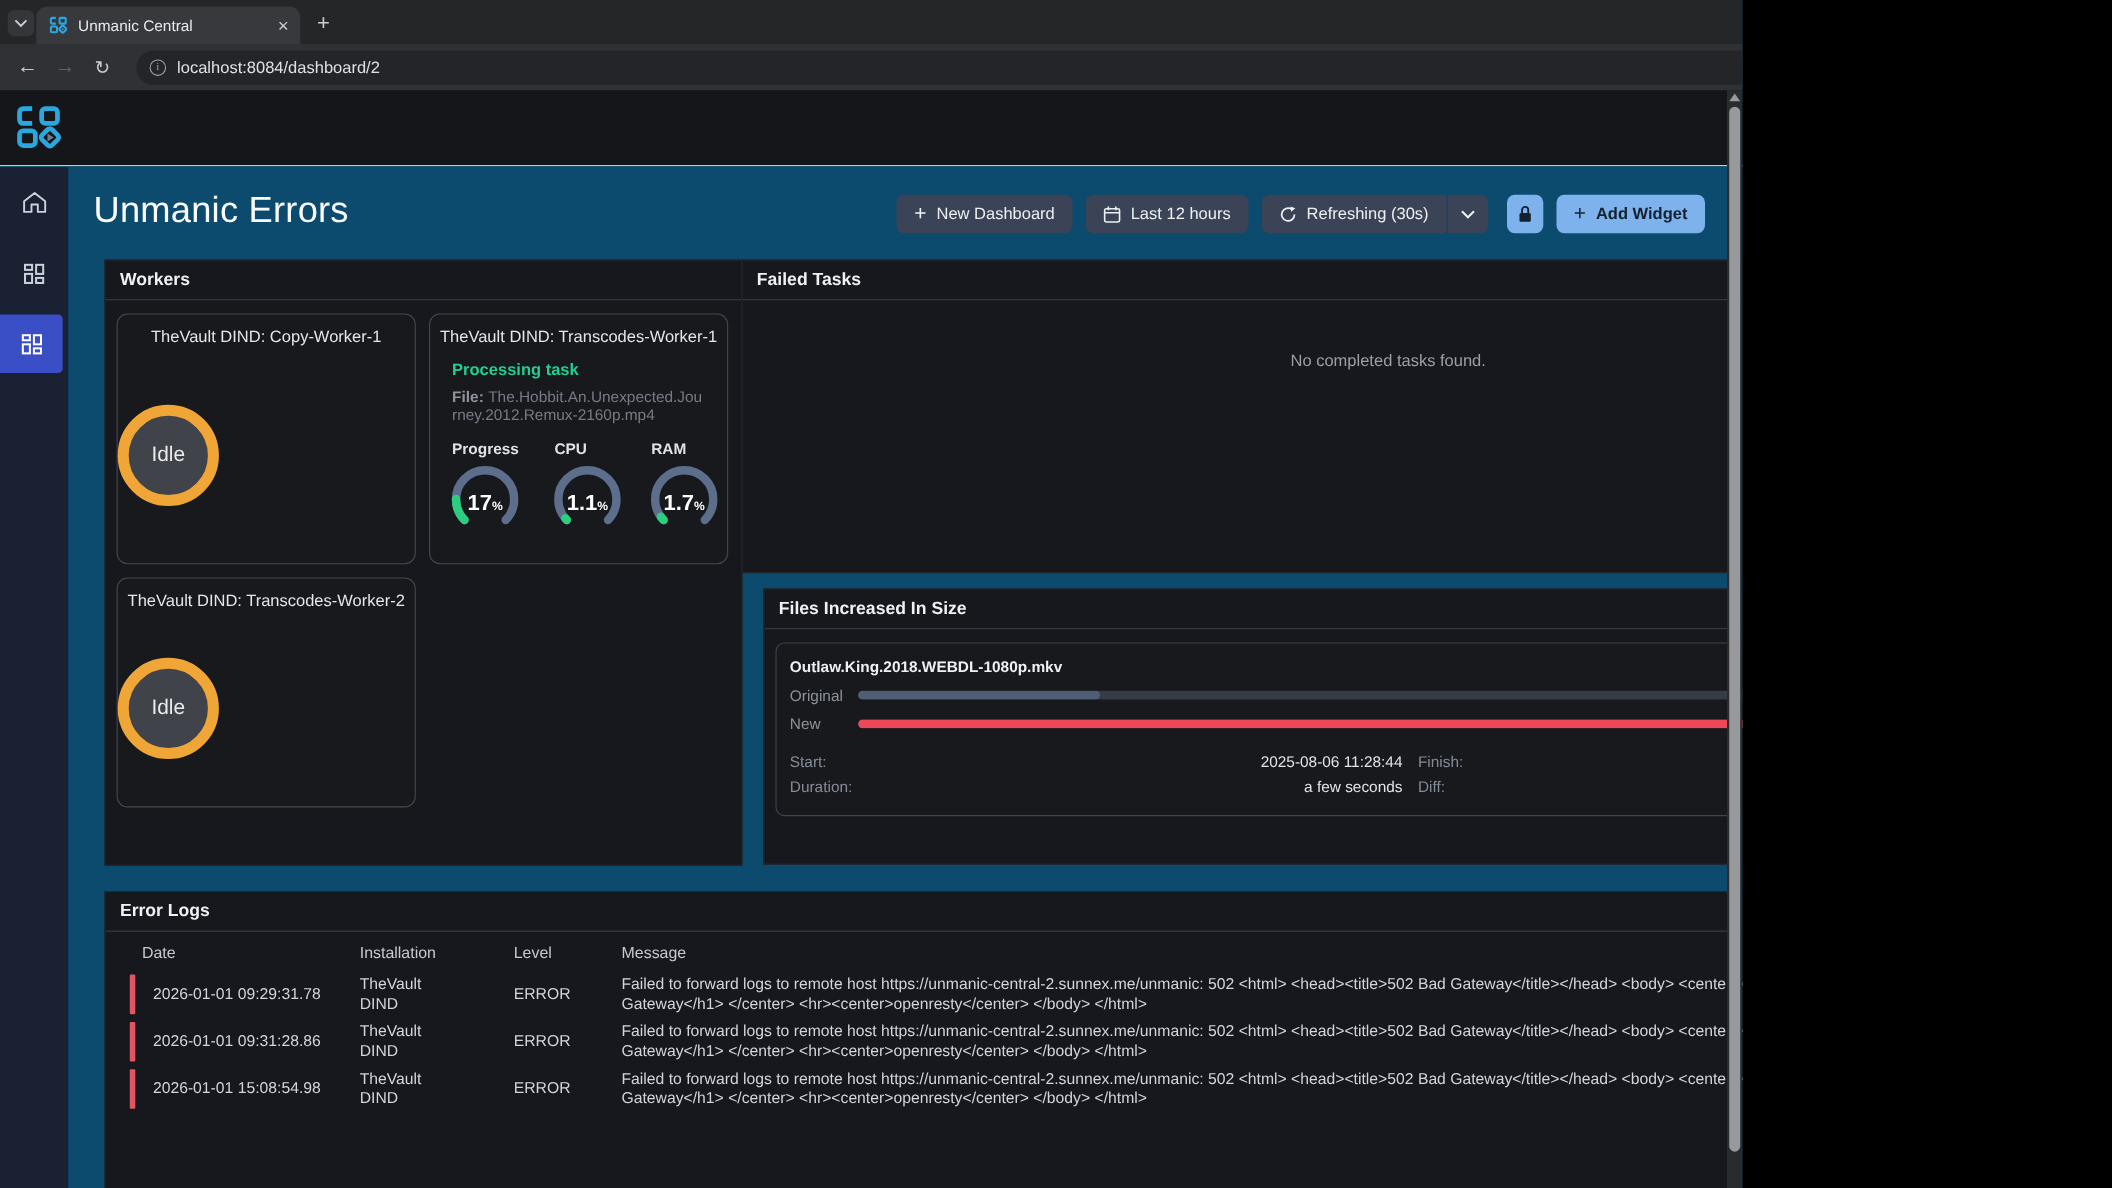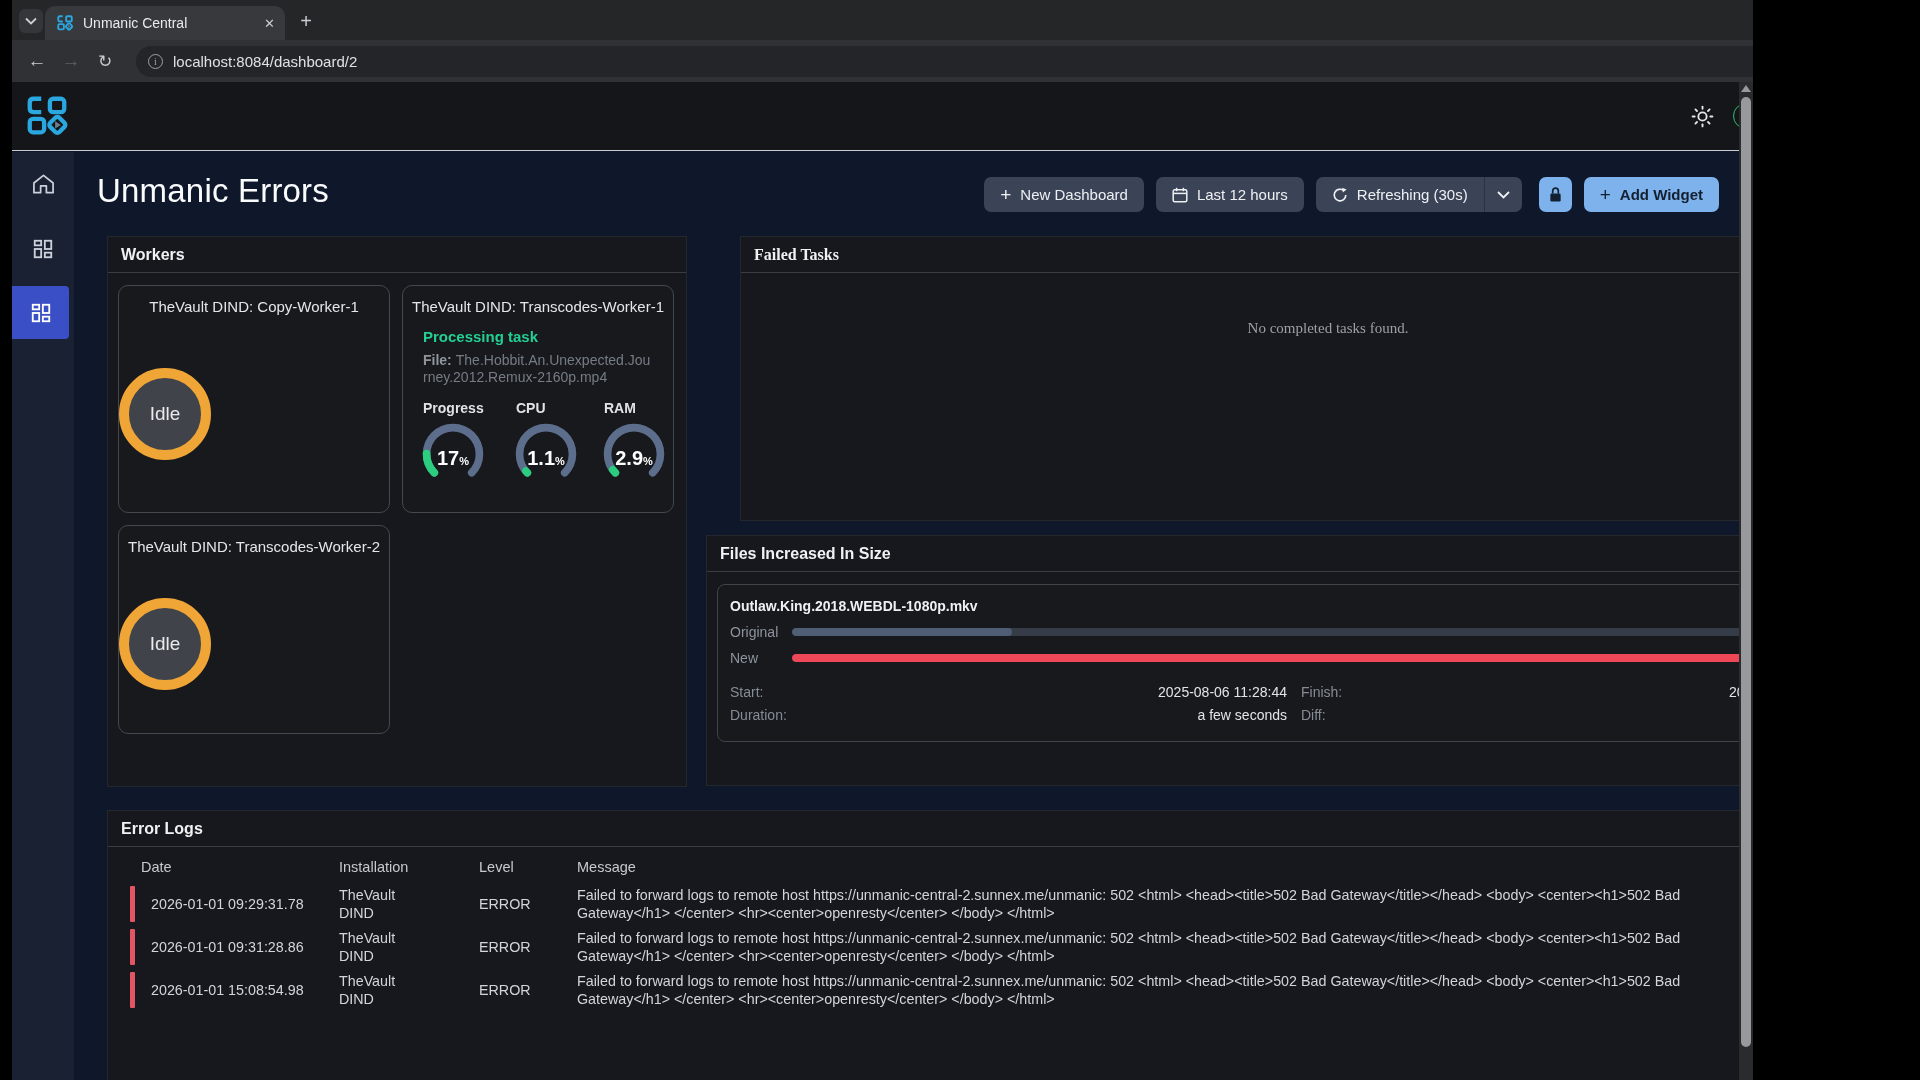--- a/index.html
+++ b/index.html
@@ -1,19 +1,19 @@
 <!DOCTYPE html>
 <html style="--accent-blue: #7db2ec; --idle-orange: #f0a637; --processing-green: #23cf92; --gauge-green: #2bcd7e; --gauge-track: #5c6e8c; --bar-red: #ee4758; --error-red: #e25663; --logo-blue: #2ba7e0; --toggle-green: #2ebd72; --sidebar-active: #3a4ec5;"><head>
 <meta charset="utf-8">
 <style>
   * { margin:0; padding:0; box-sizing:border-box; }
   html,body { background:#000; }
   .screen{
-    position:relative; width:1741px; height:1080px; overflow:hidden;
-    background:#0f172a; font-family:"Liberation Sans", sans-serif; color:#e6e8ea;margin-left:12px;
+    position:relative; width:1584px; height:1080px; overflow:hidden;
+    background:#0c4a6e; font-family:"Liberation Sans", sans-serif; color:#e6e8ea;
   }
   
   .tabstrip{ position:absolute; left:0; top:0; width:1920px; height:40px; background:#252628; }
   .tab-search-btn{ position:absolute; left:7px; top:9px; width:24px; height:24px; border-radius:6px;
     background:#353639; display:flex; align-items:center; justify-content:center; }
   .tab{ position:absolute; left:33px; top:6px; width:240px; height:34px; background:#37393d;
     border-radius:10px 10px 0 0; display:flex; align-items:center; padding:0 10px 0 11px; gap:9px; }
   .tab-title{ flex:1; font-size:14px; color:#e8eaed; white-space:nowrap; overflow:hidden; }
   .tab-close{ color:#c9ccd0; font-size:13px; line-height:1; }
   .newtab-btn{ position:absolute; left:282px; top:9px; width:24px; height:24px; display:flex;
@@ -59,21 +59,21 @@
   .split{ display:flex; align-items:stretch; }
   .split .main{ border-radius:7px 0 0 7px; }
   .split .caret{ width:38px; border-radius:0 7px 7px 0; border-left:1px solid #2b3242;
     display:flex; align-items:center; justify-content:center; background:#3b4457; }
   .btn-lock{ width:33px; padding:0; justify-content:center; margin-left:5px; }
   
   .panel{ position:absolute; background:#16181d; border:1px solid #24272c; }
   .panel-head{ padding:9px 13px 8px; border-bottom:1px solid #3a3e44; }
   .panel-title{ font-size:16px; font-weight:700; color:#f0f1f3; }
   .p-workers{ left:95px; top:236px; width:580px; height:551px; }
-  .p-failed{ left:728px; top:236px; width:1176px; height:285px;font-family:Liberation Serif, serif; }
+  .p-failed{ left:674px; top:236px; width:1176px; height:285px; }
   .p-files{ left:694px; top:535px; width:1176px; height:251px; }
   .p-errors{ left:95px; top:810px; width:1775px; height:271px; border-bottom:none; }
   
   .cards{ padding:12px 10px; display:flex; flex-wrap:wrap; gap:12px; }
   .wcard{ width:272px; border:1px solid #45484e; border-radius:10px; background:#17191d;
     display:flex; flex-direction:column; }
   .wcard.tall{ height:228px; } .wcard.short{ height:209px; }
   .wcard-title{ margin-top:12px; text-align:center; font-size:15px; color:#e4e6e9; padding:0 8px; }
   .idle-wrap{ flex:1; display:flex; align-items:center; justify-content:flex-start; }
   .idle-circle{ width:92px; height:92px; border:10px solid var(--idle-orange,#f0a637); border-radius:50%;
@@ -342,21 +342,21 @@
                   <span class="num">1.1</span>
                   <span class="unit">%</span>
                 </div>
             </div>
             <div class="gauge">
               <svg viewBox="0 0 100 92" width="70" height="64">
                 <path d="M23.13 72.87 A38 38 0 1 1 76.87 72.87" fill="none" stroke="var(--gauge-track,#5c6e8c)" stroke-width="11" stroke-linecap="round" pathLength="100"></path>
                 <path d="M23.13 72.87 A38 38 0 1 1 76.87 72.87" fill="none" stroke="var(--gauge-green,#2bcd7e)" stroke-width="11" stroke-linecap="round" pathLength="100" stroke-dasharray="3.2 100"></path>
               </svg>
               <div class="gauge-val">
-                  <span class="num">2.9</span>
+                  <span class="num">1.7</span>
                   <span class="unit">%</span>
                 </div>
             </div>
           </div>
         </div>
       </div>
       <div class="wcard short">
         <div class="wcard-title">TheVault DIND: Transcodes-Worker-2</div>
         <div class="idle-wrap">
           <div class="idle-circle">Idle</div>

